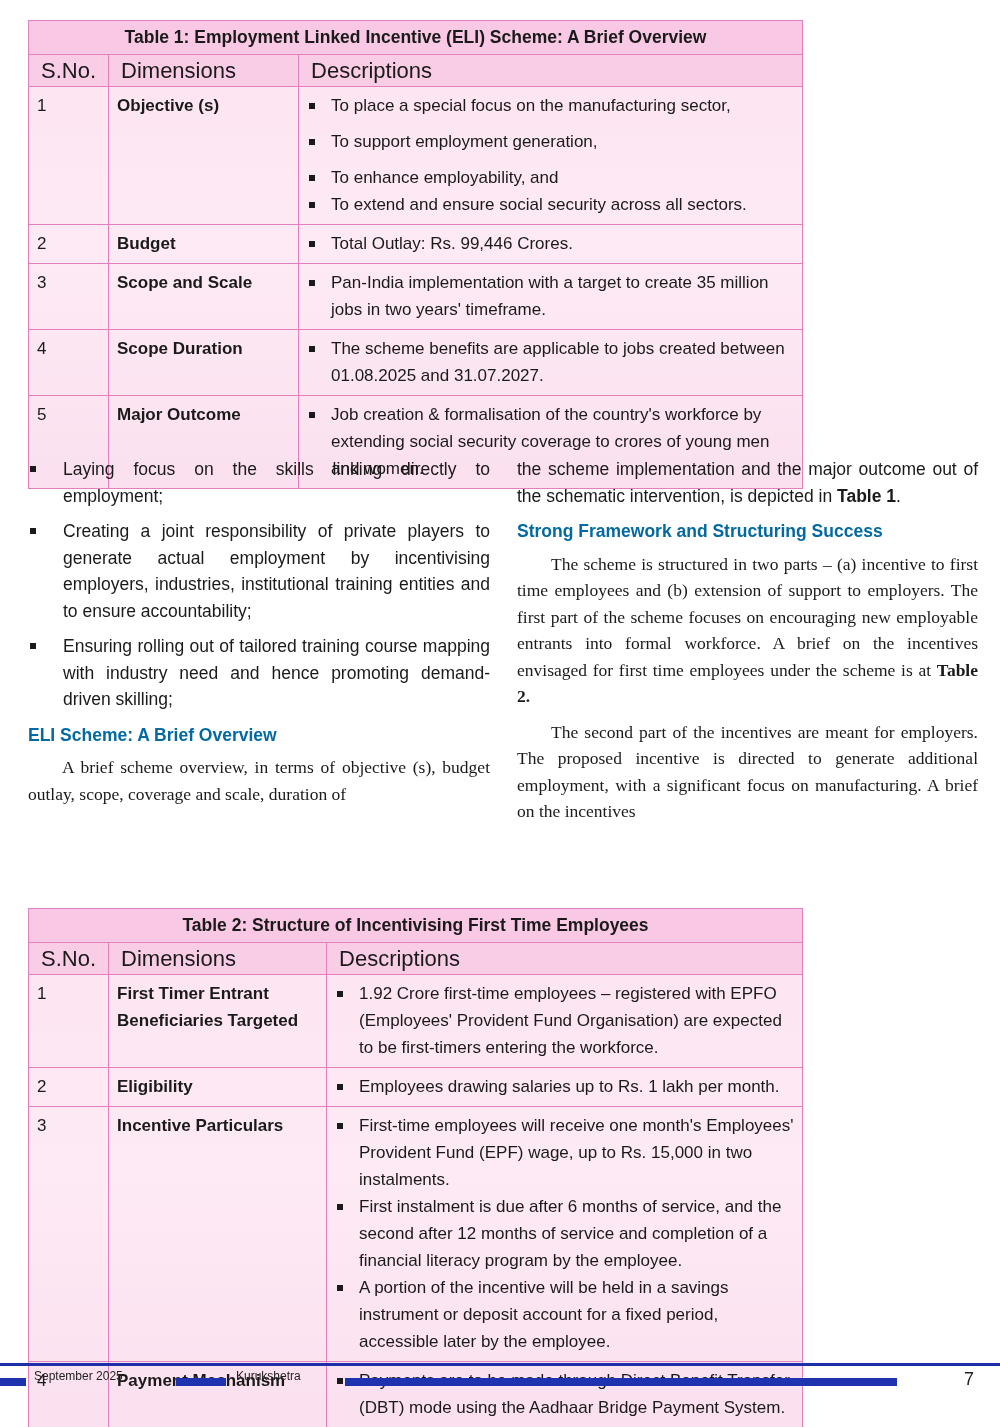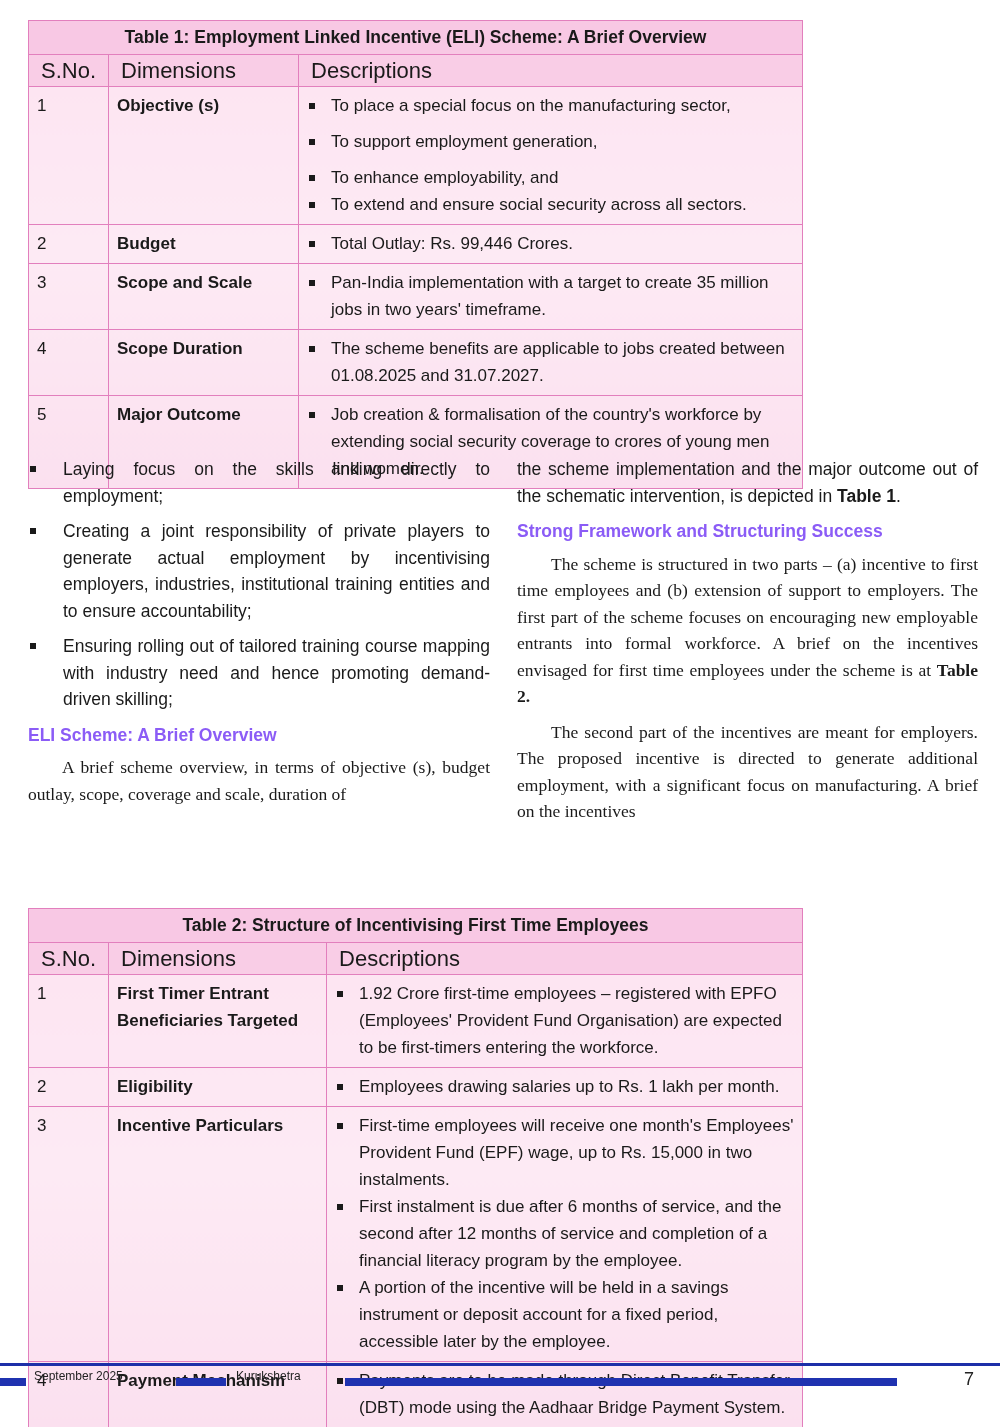--- a/index.html
+++ b/index.html
@@ -19,21 +19,21 @@
   #t1 { top:20px; }
   #t2 { top:908px; }
   #t1 col.c1 { width:70px; } #t1 col.c2 { width:190px; }
   #t2 col.c1 { width:70px; } #t2 col.c2 { width:218px; }
   .col { position:absolute; font-size:17.5px; line-height:26.5px; text-align:justify; }
   #leftcol { left:28px; top:456px; width:462px; }
   #rightcol { left:517px; top:456px; width:461px; }
   .bl { list-style:none; margin:0; padding:0; }
   .bl li { position:relative; padding-left:35px; margin-bottom:9px; }
   .bl li::before { content:""; position:absolute; left:2px; top:10px; width:6px; height:6px; background:#1a1a1a; }
-  .sub { color:#8b5cf6; font-weight:bold; margin:2px 0 6px 0; font-size:17.5px; }
+  .sub { color:#0369a1; font-weight:bold; margin:2px 0 6px 0; font-size:17.5px; }
   p { margin:0; }
   .ind { text-indent:34px;font-family:Liberation Serif, serif; }
   .mb { margin-bottom:9px; }
   #footer { position:absolute; left:0; top:1360px; width:1000px; height:40px; }
   #footer .topline { position:absolute; left:0; top:3px; width:1000px; height:3px; background:#1d2fa8; }
   #footer .bar { position:absolute; top:18px; height:8px; background:#1f32b0; }
   #footer .txt { position:absolute; top:9px; font-size:12px; color:#222; }
 </style>
 </head>
 <body>

